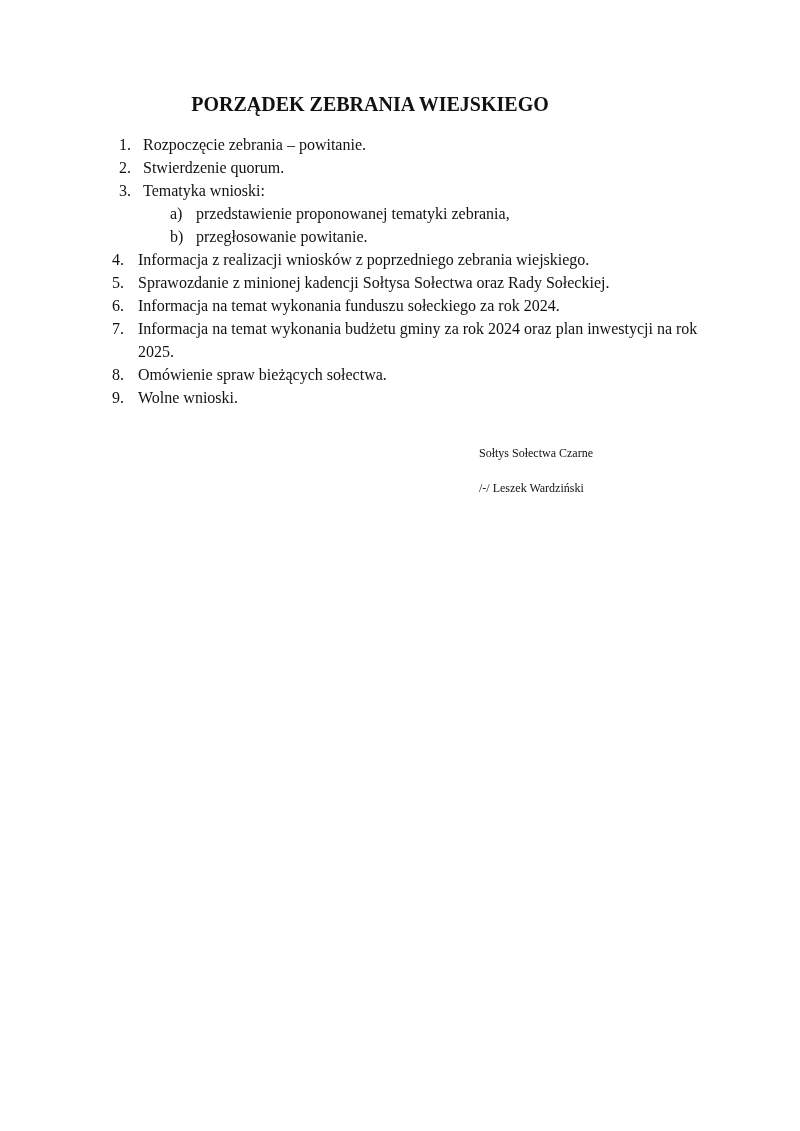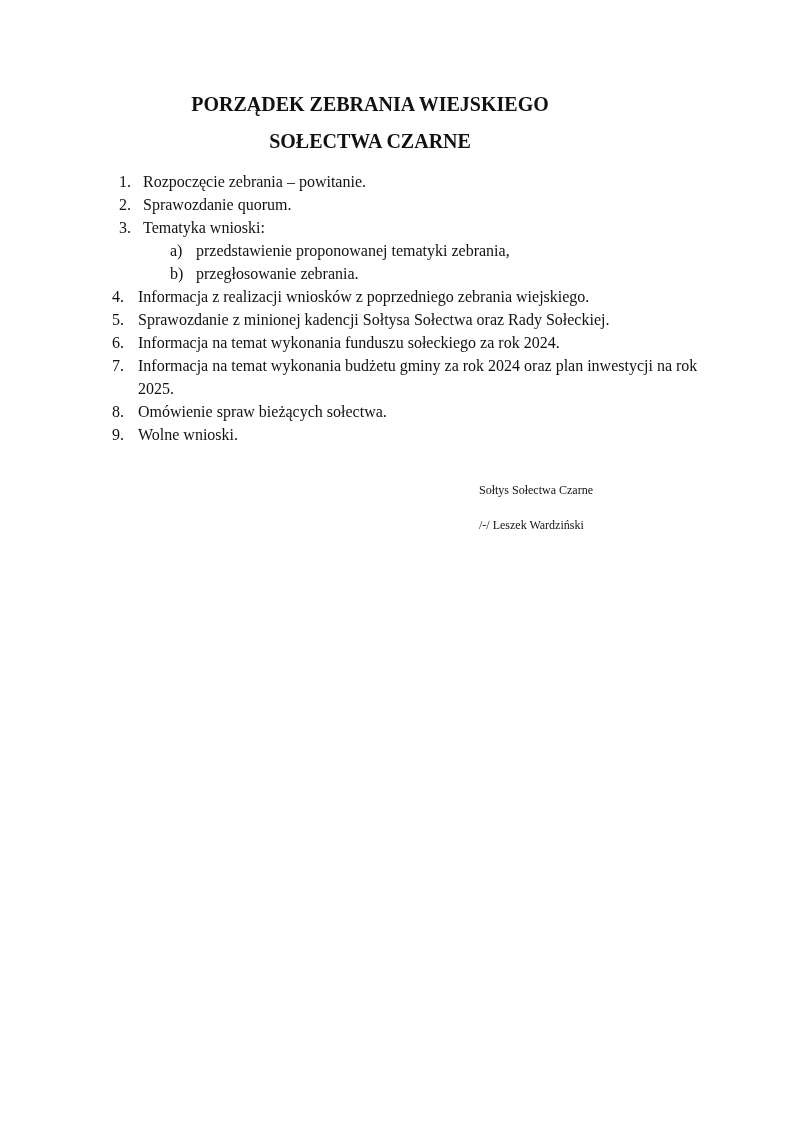--- a/index.html
+++ b/index.html
@@ -71,47 +71,46 @@
     margin-top: 12px;
   }
 </style>
 </head>
 <body>
 
 <div class="page">
   <div class="doc">
 
     <p class="title">PORZĄDEK ZEBRANIA WIEJSKIEGO</p>
-    <p class="title">SOŁECTWA CZARNE</p>
 
     <div class="agenda">
 
       <div class="item shift">
         <span class="num">1.</span>
         <span class="txt">Rozpoczęcie zebrania – powitanie.</span>
       </div>
 
       <div class="item shift">
         <span class="num">2.</span>
-        <span class="txt">Sprawozdanie quorum.</span>
+        <span class="txt">Stwierdzenie quorum.</span>
       </div>
 
       <div class="item shift">
         <span class="num">3.</span>
         <span class="txt">Tematyka wnioski:</span>
       </div>
 
       <div class="sub-item">
         <span class="num">a)</span>
         <span class="txt">przedstawienie proponowanej tematyki zebrania,</span>
       </div>
 
       <div class="sub-item">
         <span class="num">b)</span>
-        <span class="txt">przegłosowanie zebrania.</span>
+        <span class="txt">przegłosowanie powitanie.</span>
       </div>
 
       <div class="item">
         <span class="num">4.</span>
         <span class="txt">Informacja z realizacji wniosków z poprzedniego zebrania wiejskiego.</span>
       </div>
 
       <div class="item">
         <span class="num">5.</span>
         <span class="txt">Sprawozdanie z minionej kadencji Sołtysa Sołectwa oraz Rady Sołeckiej.</span>

